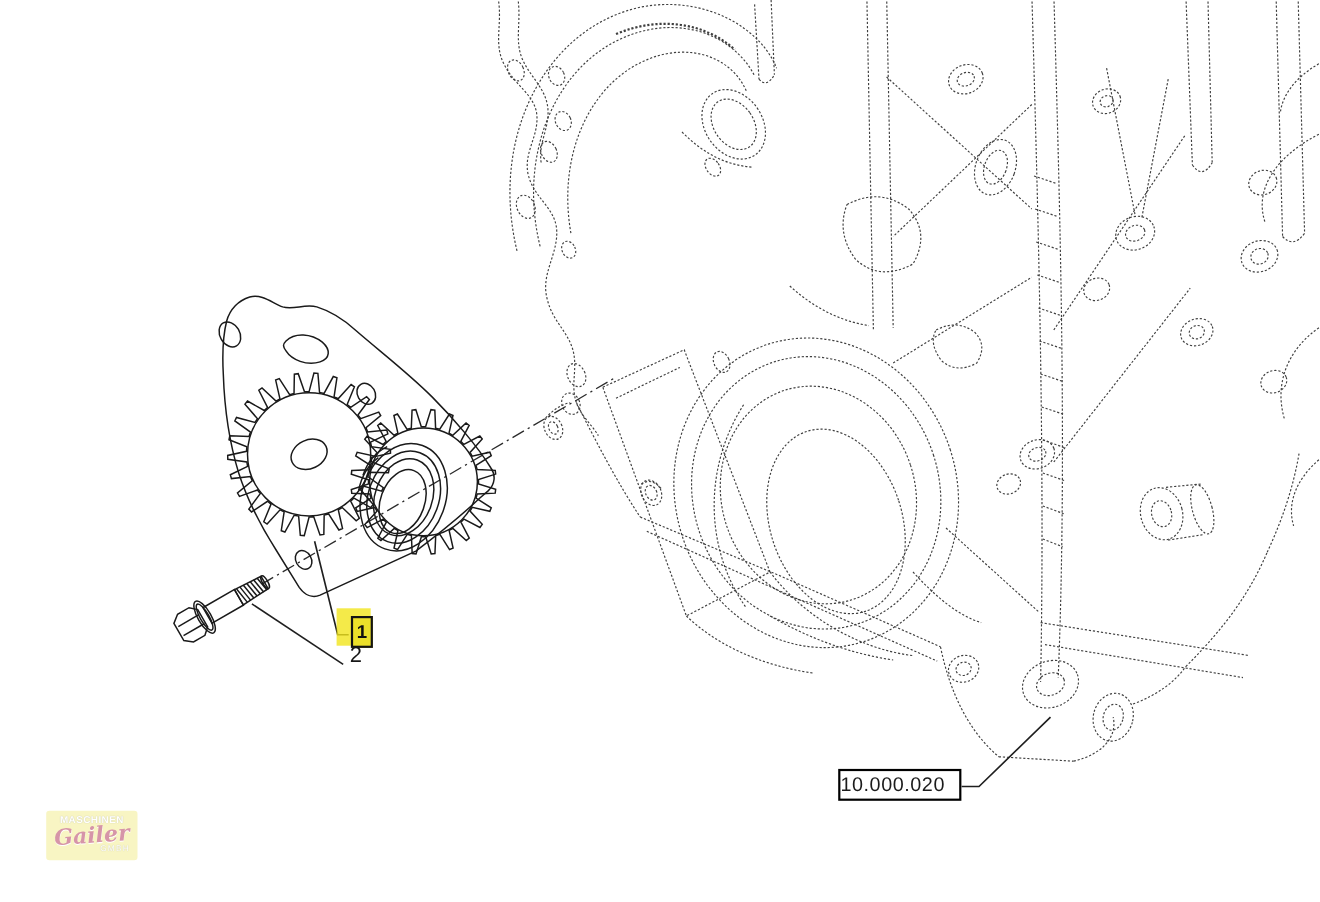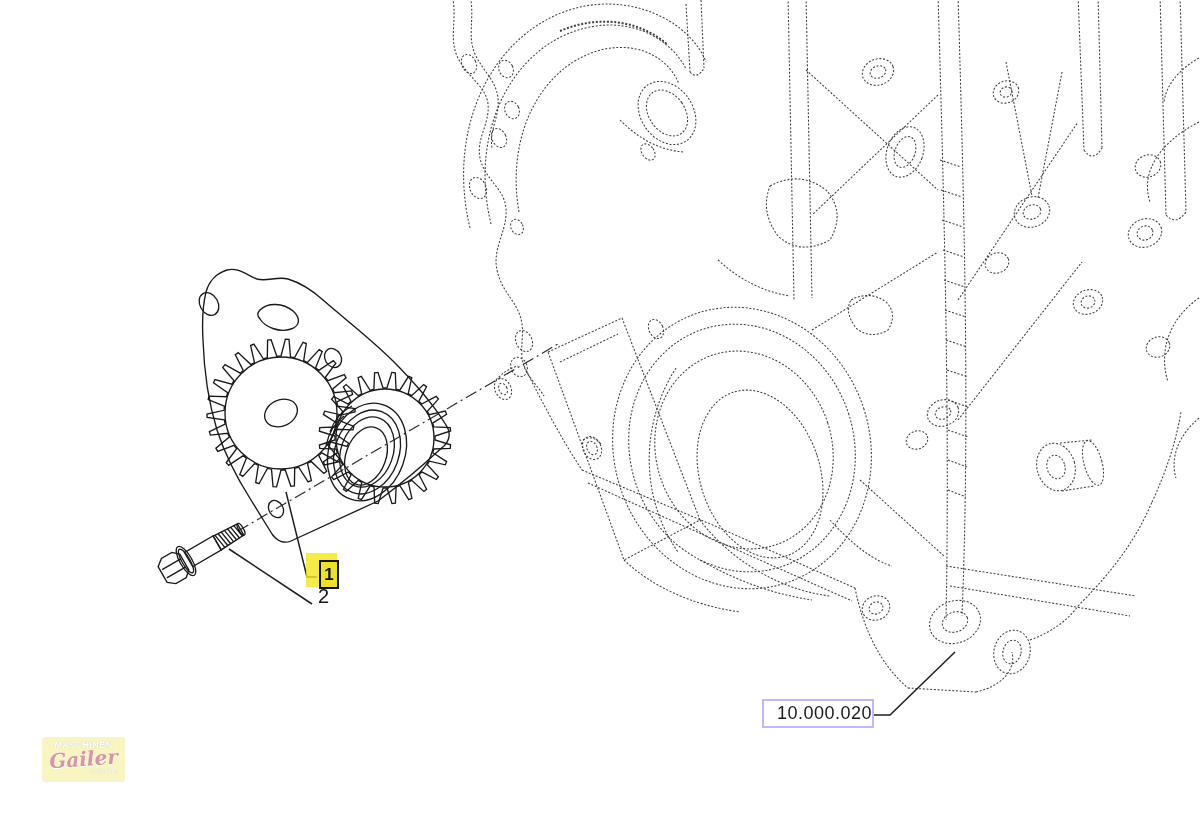--- a/index.html
+++ b/index.html
@@ -15,22 +15,22 @@
   .sol path,.sol ellipse,.sol circle,.sol line{fill:none;stroke:#1a1a1a;stroke-width:1.35}
   .fillw{fill:#ffffff}
 
   .axis{fill:none;stroke:#2b2b2b;stroke-width:1.2;stroke-dasharray:12 4 2 4}
   .leader{fill:none;stroke:#1f1f1f;stroke-width:1.5}
 
   .hl{position:absolute;left:306px;top:553px;width:31px;height:34px;background:rgba(241,229,28,.8)}
   .c1{position:absolute;left:319px;top:560px;width:16px;height:25px;border:2px solid #141414;
       background:#ece02a;font-weight:bold;font-size:17px;line-height:25px;text-align:center;color:#111}
   .c2{position:absolute;left:318px;top:585px;font-size:20px;color:#161616}
-  .refbox{position:absolute;left:762px;top:699px;width:108px;height:25px;border:2px solid #c4b5fd;
-      background:#ffffff;font-size:18px;line-height:25px;text-align:right;color:#1b1b1b;letter-spacing:.5px}
+  .refbox{position:absolute;left:762px;top:699px;width:108px;height:25px;border:2px solid #000000;
+      background:#ffffff;font-size:18px;line-height:25px;text-align:left;color:#1b1b1b;letter-spacing:.5px}
 
   .logo{position:absolute;left:42px;top:737px;width:83px;height:45px;background:#f8f5c3;
         border-radius:3px;overflow:hidden}
   .logo .l1{margin-top:3px;text-align:center;font-size:9px;font-weight:bold;letter-spacing:.4px;
         color:#ffffff;text-shadow:0 0 1px #b9b9a0}
   .logo .l2{margin-top:-3px;text-align:center;font-family:"DejaVu Serif",serif;font-style:italic;
         font-weight:bold;font-size:20px;color:#d695a8;transform:rotate(-4deg);text-shadow:0 1px 0 #ffffff}
   .logo .l3{margin-top:-4px;text-align:right;padding-right:7px;font-size:7.5px;font-weight:normal;
         letter-spacing:1.1px;color:#ffffff;text-shadow:0 0 1px #b9b9a0}
 </style>

